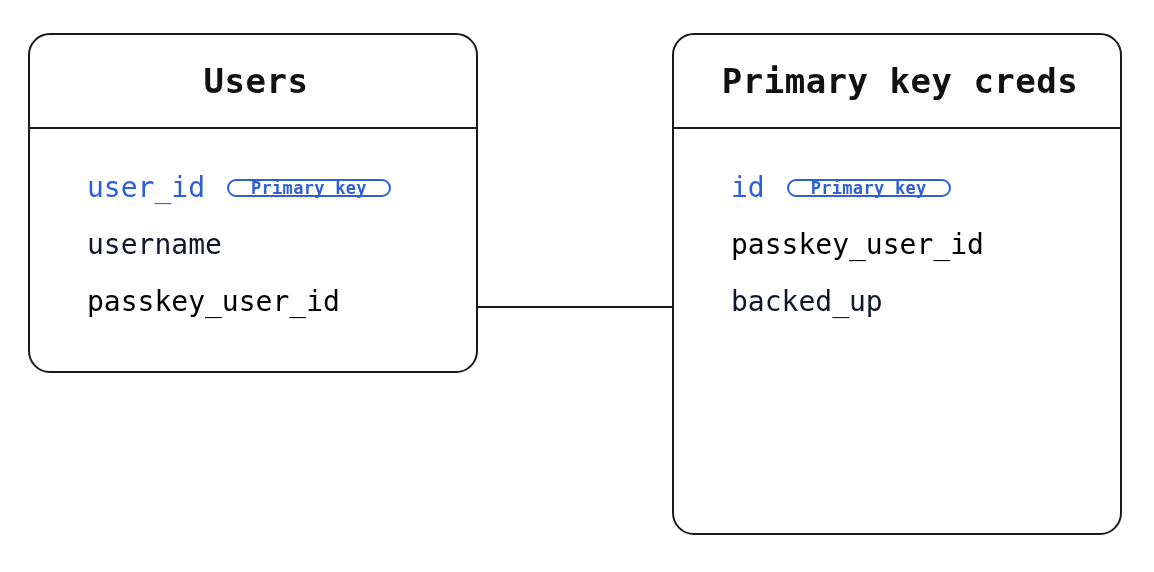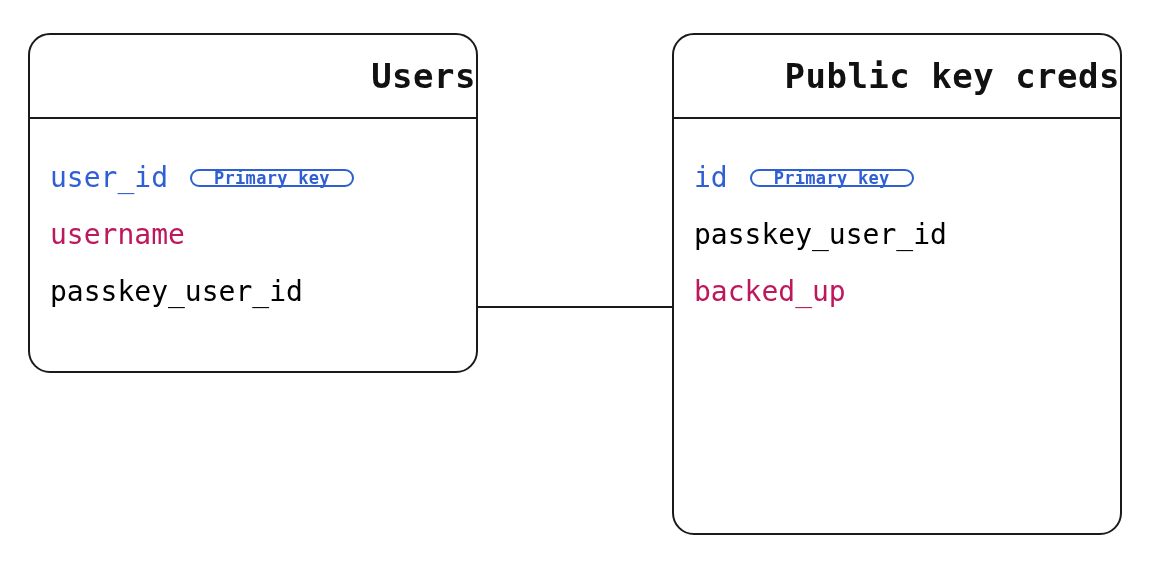--- a/index.html
+++ b/index.html
@@ -25,50 +25,50 @@
     background: #ffffff;
     border: 2.4px solid #1a1a1a;
     border-radius: 22px;
     z-index: 2;
   }
   #entity-users   { left: 28px;  top: 33px; width: 450px; height: 340px; }
   #entity-creds   { left: 672px; top: 33px; width: 450px; height: 502px; }
 
   .entity-header {
     box-sizing: border-box;
-    height: 84px;
+    height: 94px;
     display: flex;
     align-items: center;
-    justify-content: flex-end;
+    justify-content: center;
     border-bottom: 2.4px solid #1a1a1a;
     padding-left: 6px;
   }
   .entity-title {
     font-family: "DejaVu Sans Mono", "Liberation Mono", monospace;
     font-weight: bold;
     font-size: 34px;
     letter-spacing: 0.5px;
     color: #111111;
     white-space: nowrap;
   }
 
   .entity-fields {
     box-sizing: border-box;
-    padding: 30px 0 0 20px;
+    padding: 30px 0 0 57px;
   }
   .field-row {
     display: flex;
     align-items: center;
     height: 57px;
   }
   .field-name {
     font-family: "DejaVu Sans Mono", "Liberation Mono", monospace;
     font-size: 28px;
     line-height: 1;
-    color: #be185d;
+    color: #0f172a;
     white-space: nowrap;
   }
   .field-name.pk  { color: #2f5fd4; }
   .field-name.fk  { color: #000000; }
 
   .pk-badge {
     margin-left: 22px;
     box-sizing: border-box;
     display: inline-flex;
     align-items: center;
@@ -125,21 +125,21 @@
         <span class="field-name fk">passkey_user_id</span>
       </div>
 
     </div>
   </div>
 
   <div id="relationship-connector"></div>
 
   <div class="entity" id="entity-creds">
     <div class="entity-header">
-      <span class="entity-title">Public key creds</span>
+      <span class="entity-title">Primary key creds</span>
     </div>
     <div class="entity-fields">
 
       <div class="field-row">
         <span class="field-name pk">id</span>
         <span class="pk-badge">
           <span class="pk-badge-label">Primary key</span>
         </span>
       </div>
 

